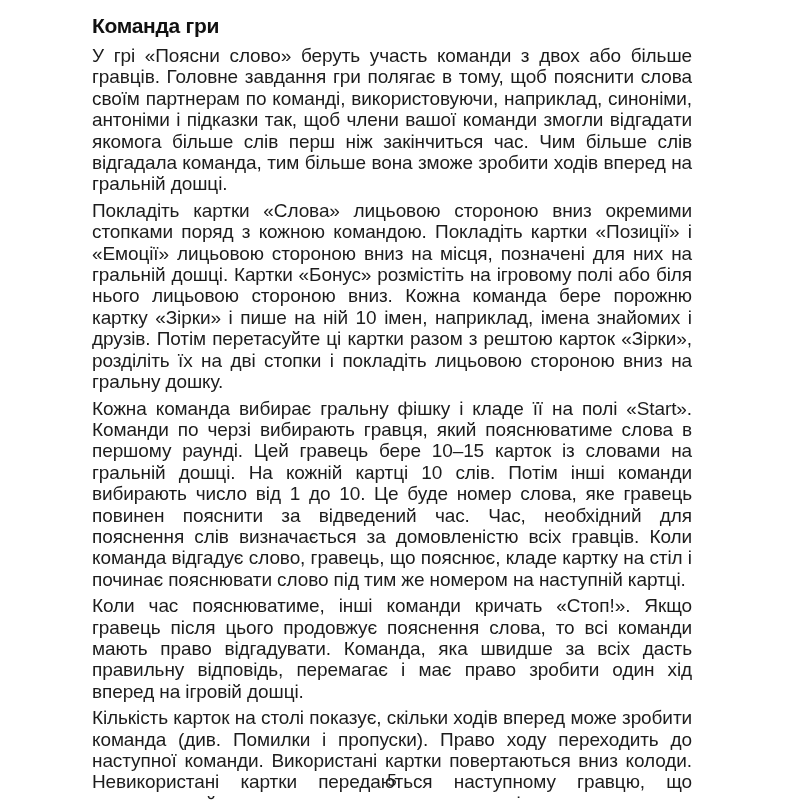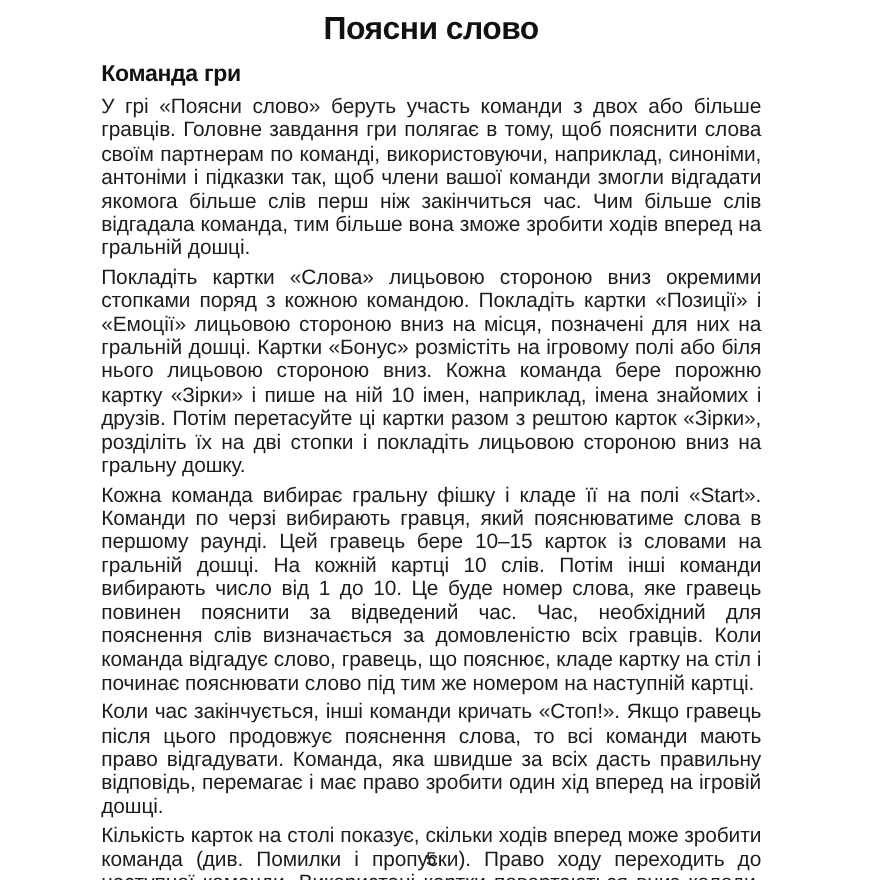--- a/index.html
+++ b/index.html
@@ -56,22 +56,21 @@
     font-size: 17px;
     line-height: 18px;
     color: #1c1c1c;
   }
 </style>
 </head>
 <body>
 
 <div class="page">
   <div class="content">
-    <h1 class="doc-title">Поясни слово</h1>
     <h2 class="section-heading">Команда гри</h2>
     <p class="para">У грі «Поясни слово» беруть участь команди з двох або більше гравців. Головне завдання гри полягає в тому, щоб пояснити слова своїм партнерам по команді, використовуючи, наприклад, синоніми, антоніми і підказки так, щоб члени вашої команди змогли відгадати якомога більше слів перш ніж закінчиться час. Чим більше слів відгадала команда, тим більше вона зможе зробити ходів вперед на гральній дошці.</p>
     <p class="para">Покладіть картки «Слова» лицьовою стороною вниз окремими стопками поряд з кожною командою. Покладіть картки «Позиції» і «Емоції» лицьовою стороною вниз на місця, позначені для них на гральній дошці. Картки «Бонус» розмістіть на ігровому полі або біля нього лицьовою стороною вниз. Кожна команда бере порожню картку «Зірки» і пише на ній 10 імен, наприклад, імена знайомих і друзів. Потім перетасуйте ці картки разом з рештою карток «Зірки», розділіть їх на дві стопки і покладіть лицьовою стороною вниз на гральну дошку.</p>
     <p class="para">Кожна команда вибирає гральну фішку і кладе її на полі «Start». Команди по черзі вибирають гравця, який пояснюватиме слова в першому раунді. Цей гравець бере 10–15 карток із словами на гральній дошці. На кожній картці 10 слів. Потім інші команди вибирають число від 1 до 10. Це буде номер слова, яке гравець повинен пояснити за відведений час. Час, необхідний для пояснення слів визначається за домовленістю всіх гравців. Коли команда відгадує слово, гравець, що пояснює, кладе картку на стіл і починає пояснювати слово під тим же номером на наступній картці.</p>
-    <p class="para">Коли час закінчується, інші команди кричать «Стоп!». Якщо гравець після цього продовжує пояснення слова, то всі команди мають право відгадувати. Команда, яка швидше за всіх дасть правильну відповідь, перемагає і має право зробити один хід вперед на ігровій дошці.</p>
+    <p class="para">Коли час пояснюватиме, інші команди кричать «Стоп!». Якщо гравець після цього продовжує пояснення слова, то всі команди мають право відгадувати. Команда, яка швидше за всіх дасть правильну відповідь, перемагає і має право зробити один хід вперед на ігровій дошці.</p>
     <p class="para">Кількість карток на столі показує, скільки ходів вперед може зробити команда (див. Помилки і пропуски). Право ходу переходить до наступної команди. Використані картки повертаються вниз колоди. Невикористані картки передаються наступному гравцю, що пояснює, який, можливо, також захоче узяти декілька нових карток з дошки.</p>
   </div>
   <div class="page-number">5</div>
 </div>
 
 </body></html>

